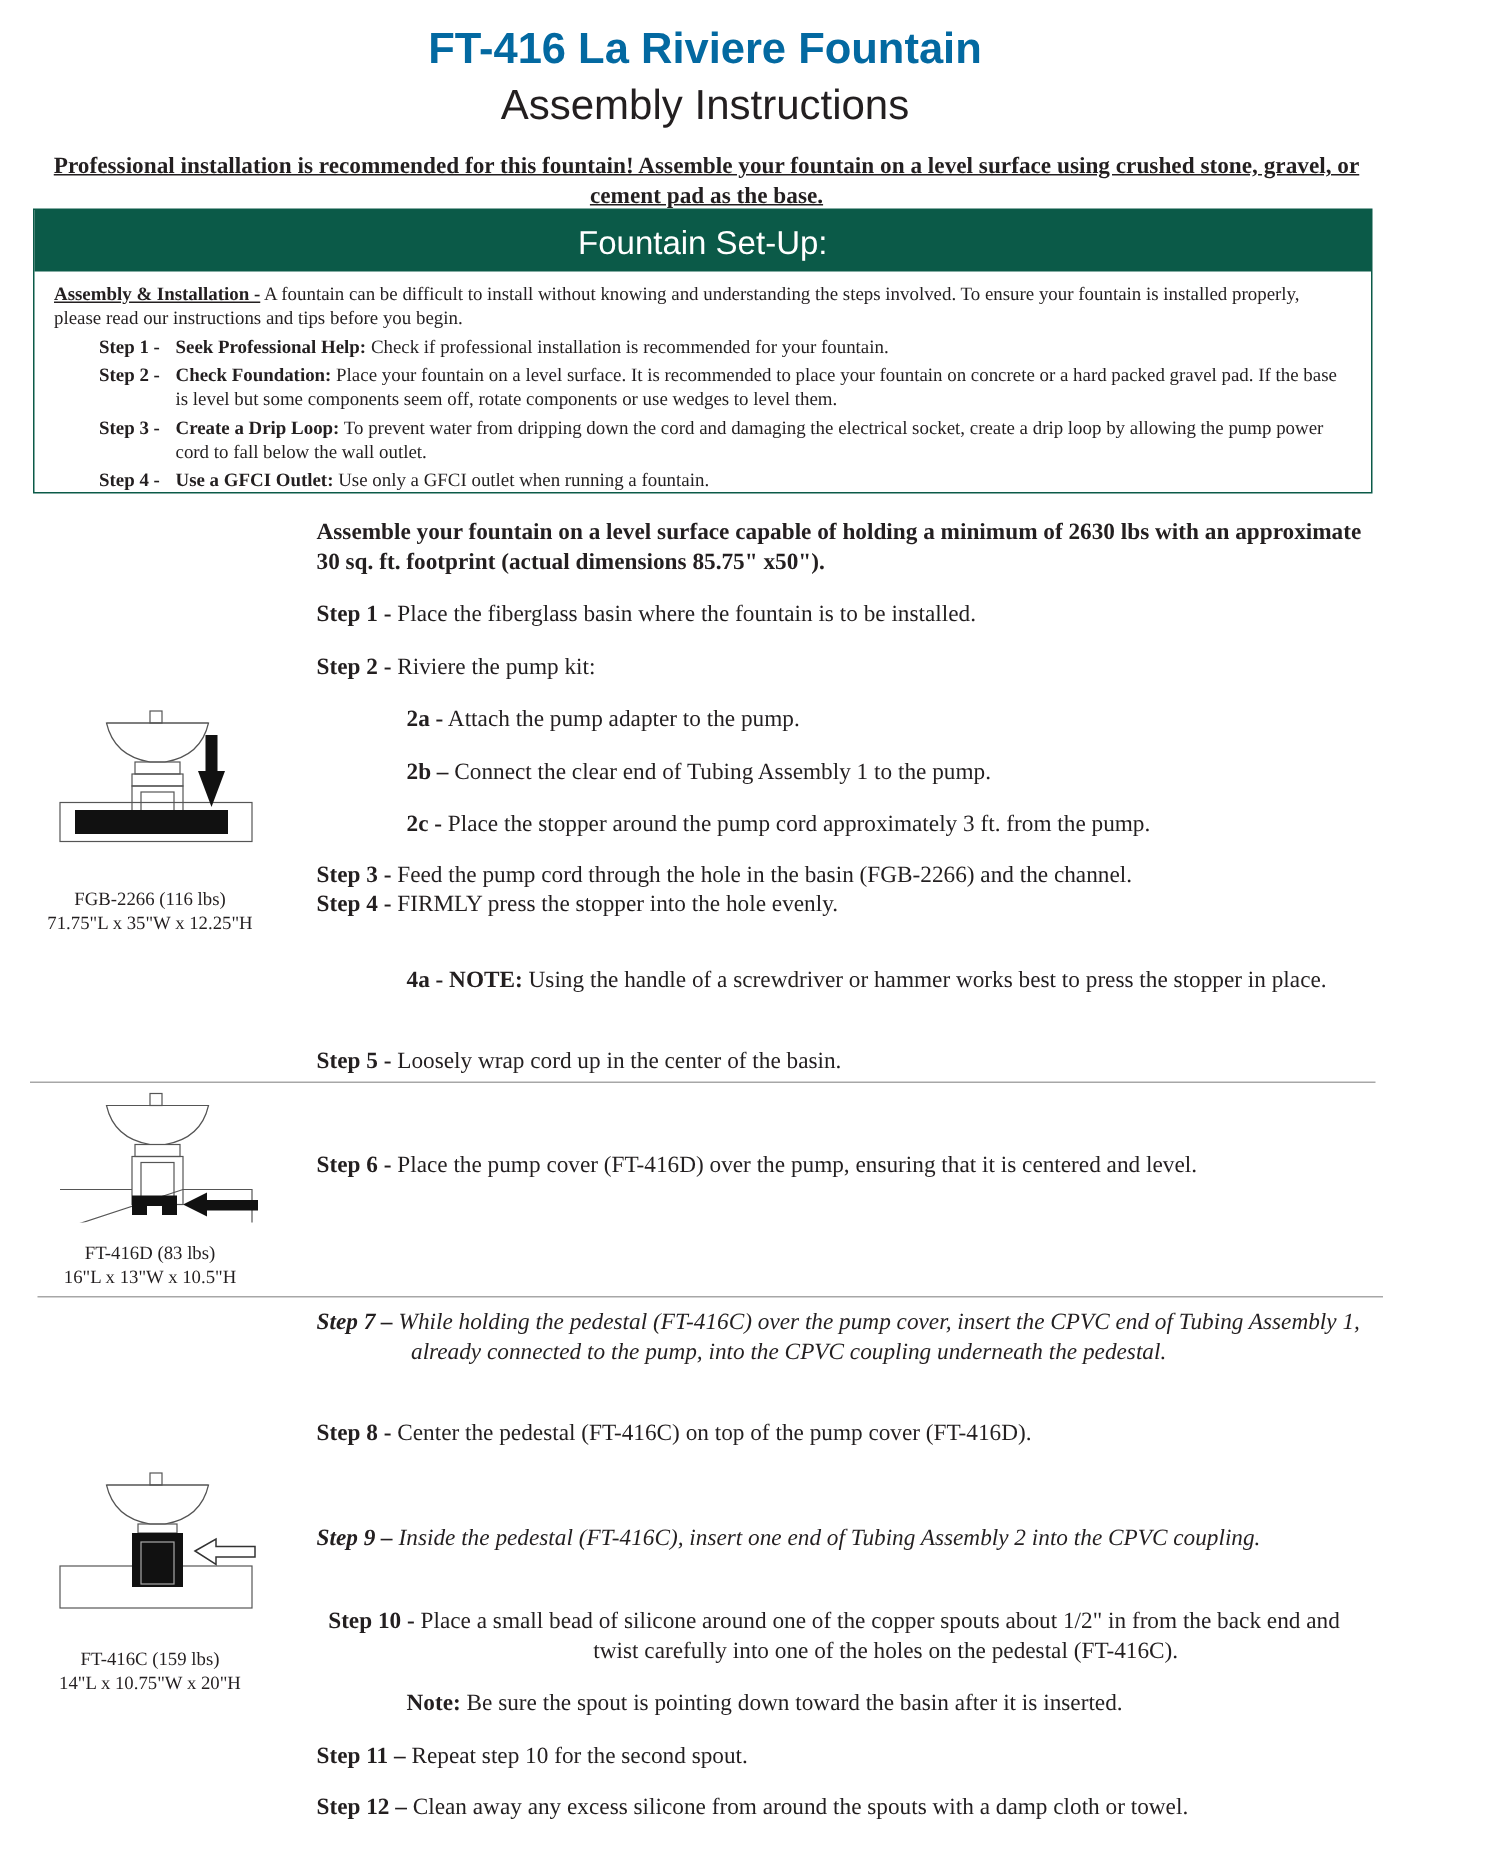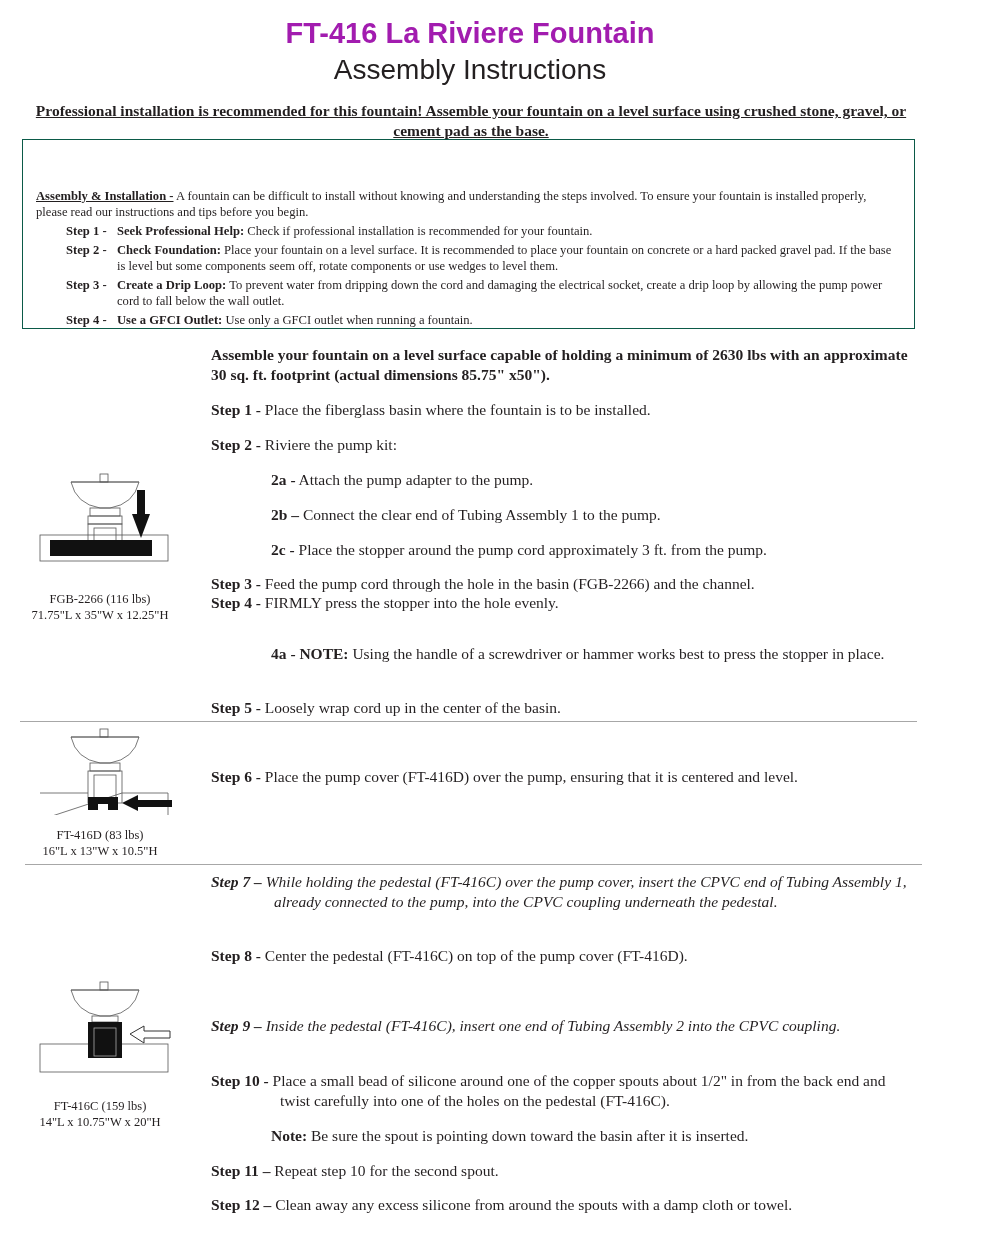--- a/index.html
+++ b/index.html
@@ -1,44 +1,45 @@
 <!DOCTYPE html>
 <html><head>
 <meta charset="utf-8">
 <style>
   html, body { margin: 0; padding: 0; background: #ffffff; }
   body { width: 1000px; height: 1250px; position: relative; overflow: hidden; font-family: "Liberation Serif", serif; color: #231f20; }
   .abs { position: absolute; }
-  .title { left: 0; width: 940px; top: 17px; text-align: center; font-family: "Liberation Sans", sans-serif; font-weight: bold; font-size: 29px; color: #a21caf; }
+  .title { left: 0; width: 940px; top: 17px; text-align: center; font-family: "Liberation Sans", sans-serif; font-weight: bold; font-size: 29px; color: #0369a1; }
   .subtitle { left: 0; width: 940px; top: 54px; text-align: center; font-family: "Liberation Sans", sans-serif; font-size: 28px; color: #231f20; }
   .warning { left: 22px; width: 898px; top: 101px; text-align: center; font-family: "Liberation Serif", serif; font-weight: bold; font-size: 15.5px; line-height: 20px; text-decoration: underline; }
   .setup-box { left: 22px; top: 139px; width: 893px; height: 190px; border: 1.5px solid #0b5a48; box-sizing: border-box; }
   .setup-header { left: 0; top: 0; width: 100%; height: 41px; background: #0b5a48; color: #ffffff; font-family: "Liberation Sans", sans-serif; font-size: 22px; text-align: center; line-height: 44px; }
   .setup-body { left: 13px; top: 48px; width: 860px; font-family: Liberation Serif, serif; font-size: 12.6px; line-height: 16px; }
   .setup-intro-label { font-weight: bold; text-decoration: underline; }
   .setup-step { position: relative; padding-left: 81px; margin-top: 3px; }
   .setup-step .num { position: absolute; left: 30px; top: 0; font-weight: bold; }
   .setup-step .lbl { font-weight: bold; }
   .main { left: 211px; width: 710px; font-family: "Liberation Serif", serif; font-size: 15.5px; line-height: 20px; }
   .intro-bold { font-weight: bold; }
   .hang { padding-left: 63px; text-indent: -63px; font-style: italic; }
-  .hang10 { padding-left: 69px; text-indent: -69px; }
+  .hang10 { padding-left: 69px; text-indent: -69px; text-align: center; }
   .sub { left: 271px; }
   .divider { height: 1px; background: #a7a7a7; }
   .fig-caption { text-align: center; font-family: "Liberation Serif", serif; font-size: 12.5px; line-height: 16px; width: 200px; left: 0; }
   svg.fig { position: absolute; }
 </style>
 </head>
 <body>
 
 <div class="abs title">FT-416 La Riviere Fountain</div>
 <div class="abs subtitle">Assembly Instructions</div>
 <div class="abs warning">Professional installation is recommended for this fountain! Assemble your fountain on a level surface using crushed stone, gravel, or cement pad as the base.</div>
 
 <div class="abs setup-box">
+  <div class="abs setup-header">Fountain Set-Up:</div>
   <div class="abs setup-body">
     <div>
       <span class="setup-intro-label">Assembly &amp; Installation -</span><span> A fountain can be difficult to install without knowing and understanding the steps involved. To ensure your fountain is installed properly, please read our instructions and tips before you begin.</span>
     </div>
     <div class="setup-step">
       <span class="num">Step 1 -</span><span class="lbl">Seek Professional Help:</span><span> Check if professional installation is recommended for your fountain.</span>
     </div>
     <div class="setup-step">
       <span class="num">Step 2 -</span><span class="lbl">Check Foundation:</span><span> Place your fountain on a level surface. It is recommended to place your fountain on concrete or a hard packed gravel pad. If the base is level but some components seem off, rotate components or use wedges to level them.</span>
     </div>

